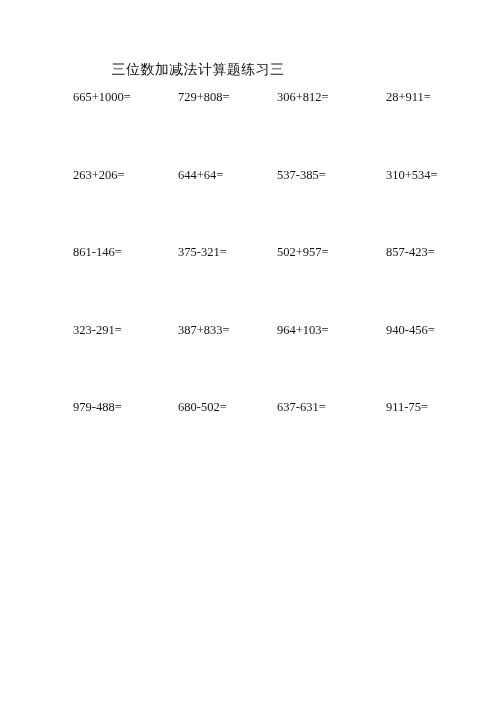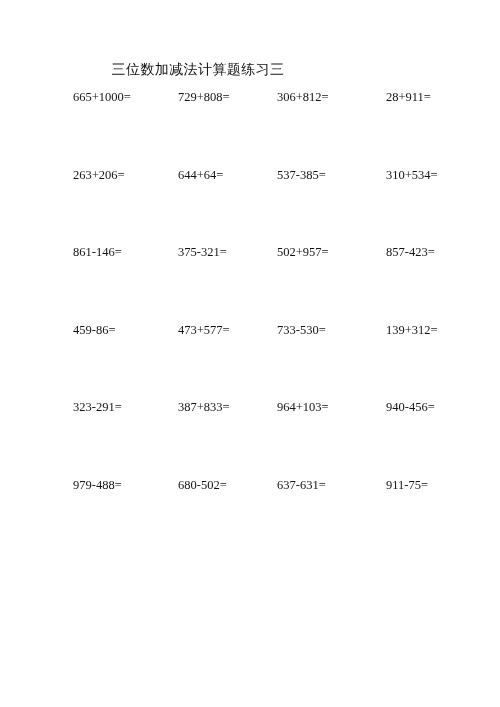--- a/index.html
+++ b/index.html
@@ -80,26 +80,20 @@
       <div class="problem-cell col-3">310+534=</div>
     </div>
 
     <div class="problem-row">
       <div class="problem-cell col-0">861-146=</div>
       <div class="problem-cell col-1">375-321=</div>
       <div class="problem-cell col-2">502+957=</div>
       <div class="problem-cell col-3">857-423=</div>
     </div>
 
-    <div class="problem-row">
-      <div class="problem-cell col-0">459-86=</div>
-      <div class="problem-cell col-1">473+577=</div>
-      <div class="problem-cell col-2">733-530=</div>
-      <div class="problem-cell col-3">139+312=</div>
-    </div>
 
     <div class="problem-row">
       <div class="problem-cell col-0">323-291=</div>
       <div class="problem-cell col-1">387+833=</div>
       <div class="problem-cell col-2">964+103=</div>
       <div class="problem-cell col-3">940-456=</div>
     </div>
 
     <div class="problem-row">
       <div class="problem-cell col-0">979-488=</div>

